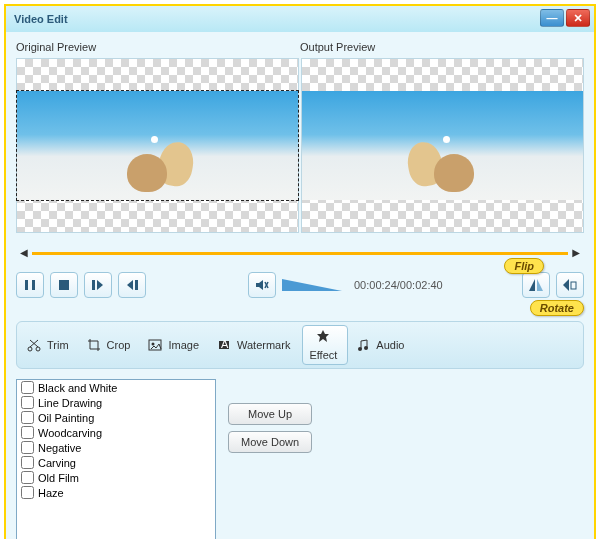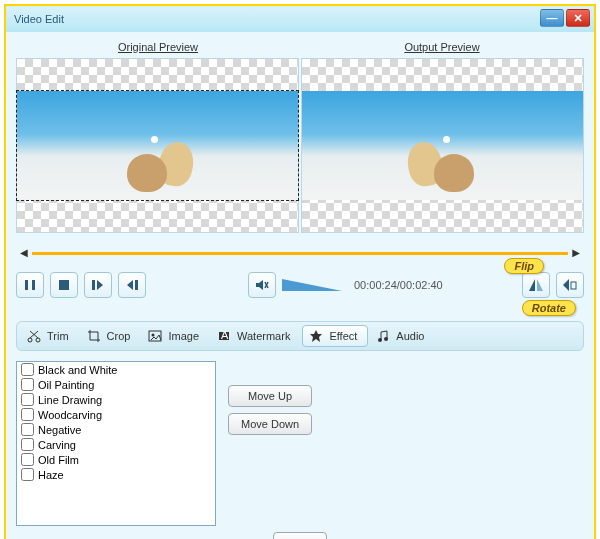--- a/index.html
+++ b/index.html
@@ -1,26 +1,26 @@
 <!DOCTYPE html>
 <html><head>
 <meta charset="utf-8">
 <style>
   * { box-sizing: border-box; margin: 0; padding: 0; font-family: Tahoma, Arial, sans-serif; font-size: 11px; }
   body { background: #fff; padding: 4px; }
   .outer { border: 2px solid #ffd400; width: 592px; background: #fff; }
   .titlebar { background: linear-gradient(#d9f3fb, #b8e8f5); height: 26px; display: flex; align-items: center; padding-left: 8px; position: relative; }
-  .titlebar .title { color: #2b5a7a; font-weight: normal; }
+  .titlebar .title { color: #2b5a7a; font-weight: bold; }
   .winbtns { position: absolute; right: 4px; top: 3px; display: flex; gap: 2px; }
   .winbtn { width: 24px; height: 18px; border-radius: 3px; display: flex; align-items: center; justify-content: center; color: #fff; font-weight: bold; font-size: 13px; border: 1px solid rgba(0,0,0,.2); }
   .winbtn.min { background: linear-gradient(#7fbde6,#3a8fcf); }
   .winbtn.close { background: linear-gradient(#ef6a5a,#cc2a1a); }
   .body { background: #eaf7fc; padding: 6px 10px 10px 10px; }
   .previews-head { display: flex; }
-  .ph { flex: 1; text-align: center; color: #333; padding: 3px 0 5px; text-decoration: underline; }
+  .ph { flex: 1; text-align: left; color: #333; padding: 3px 0 5px; }
   .previews { display: flex; gap: 2px; }
   .preview { flex: 1; height: 175px; position: relative; border: 1px solid #bcd7e3;
     background-color: #fff;
     background-image: linear-gradient(45deg,#d8d8d8 25%,transparent 25%,transparent 75%,#d8d8d8 75%),
                       linear-gradient(45deg,#d8d8d8 25%,transparent 25%,transparent 75%,#d8d8d8 75%);
     background-size: 16px 16px; background-position: 0 0, 8px 8px;
   }
   .frame { position:absolute; left:0; right:0; top:32px; bottom:32px; background: linear-gradient(#3ca5e0 0%, #6fc0e9 40%, #e8eef0 60%, #f2f4f3 100%); }
   .frame.sel { outline: 1px dashed #222; }
   .squirrel { position:absolute; width:70px; height:60px; bottom:8px; }
@@ -34,25 +34,25 @@
   .arrow.l{ left:4px; } .arrow.r{ right:4px; }
   .controls{ display:flex; align-items:center; gap:6px; margin-top:4px; position:relative; height:36px; }
   .btn{ height:26px; min-width:28px; border:1px solid #9cc7dc; border-radius:4px; background:linear-gradient(#ffffff,#e2f2fa); display:flex; align-items:center; justify-content:center; cursor:pointer; color:#2b5a7a; }
   .btn svg, .btn span{ pointer-events:none; }
   .vol-wedge{ width:60px; height:12px; position:relative; }
   .vol-wedge:before{ content:""; position:absolute; left:0; right:0; bottom:0; border-bottom:12px solid #3a8fcf; border-left:60px solid transparent; transform:scaleX(-1); opacity:.9;}
   .time{ color:#555; margin-left:6px; }
   .right-ctrls{ margin-left:auto; display:flex; gap:6px;padding-left:47px; }
   .callout{ position:absolute; background:#ffe34d; border:1px solid #caa200; border-radius:10px; padding:1px 9px; color:#6a4b00; font-style:italic; font-weight:bold; box-shadow:1px 1px 2px rgba(0,0,0,.2); }
   .callout.flip{ right:40px; top:-14px; }
-  .callout.rotate{ right:8px; bottom:-18px; }
+  .callout.rotate{ right:0; bottom:-18px; }
   .tabs{ display:flex; align-items:center; background:linear-gradient(#e6f5fb,#cfeaf5); border:1px solid #b7d7e6; border-radius:6px; padding:3px 4px; margin-top:18px; gap:2px; }
   .tab{ display:flex; align-items:center; gap:6px; padding:3px 10px 3px 6px; border-radius:4px; color:#333; cursor:pointer; }
   .tab .ic{ width:14px; height:14px; display:inline-block; color:#333; }
-  .tab.active{ background:linear-gradient(#fff,#dff2fa); border:1px solid #9cc7dc; }
+  .tab.active{ background:linear-gradient(#fff,#dff2fa); border:1px solid #9cc7dc;flex-direction:column; }
   .workarea{ display:flex; gap:12px; margin-top:10px; align-items:flex-start; }
   .list{ width:200px; height:165px; border:1px solid #7fa9c6; background:#fff; overflow:auto; }
   .list .row{ display:flex; align-items:center; gap:4px; padding:1px 4px; }
   .list .row input{ margin:0; }
   .scroll-skin::-webkit-scrollbar{ width:14px; }
   .scroll-skin::-webkit-scrollbar-track{ background:#d3e6f2; }
   .scroll-skin::-webkit-scrollbar-thumb{ background:linear-gradient(#a9cde5,#7fb4d6); border:1px solid #6a9fc2; border-radius:3px; }
   .sidebtns{ display:flex; flex-direction:column; gap:6px; margin-top:24px; }
   .stdbtn{ height:22px; padding:0 12px; border:1px solid #9aa9b2; border-radius:4px; background:linear-gradient(#fdfdfd,#e6e9eb); cursor:pointer; color:#333; }
   .reset-row{ display:flex; justify-content:center; margin-top:6px; }
@@ -206,25 +206,25 @@
       </div>
 
     <div class="workarea">
       <div class="list scroll-skin" id="fxlist">
           <div class="row">
             <input type="checkbox" style="">
             <span>Black and White</span>
           </div>
           <div class="row">
             <input type="checkbox" style="">
+            <span>Line Drawing</span>
+          </div>
+          <div class="row">
+            <input type="checkbox" style="">
             <span>Oil Painting</span>
-          </div>
-          <div class="row">
-            <input type="checkbox" style="">
-            <span>Line Drawing</span>
           </div>
           <div class="row">
             <input type="checkbox" style="">
             <span>Woodcarving</span>
           </div>
           <div class="row">
             <input type="checkbox" style="">
             <span>Negative</span>
           </div>
           <div class="row">

